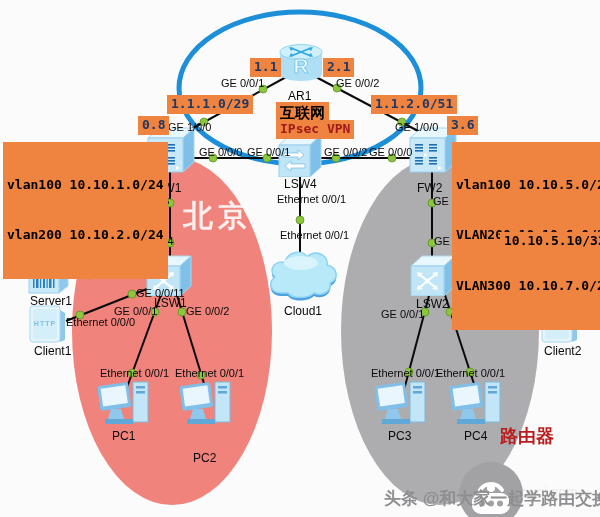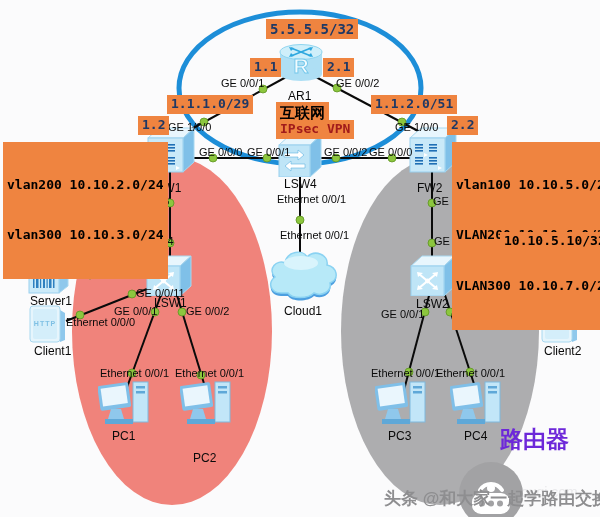--- a/index.html
+++ b/index.html
@@ -12,22 +12,22 @@
   .tag{position:absolute;z-index:5;background:#EF8440;color:#000;
        font-family:"DejaVu Sans Mono",monospace;font-size:13px;font-weight:600;
        padding:1px 4px;white-space:pre;line-height:1.3;}
   .tag.navy{color:#1F3864;}
   .tag.red{color:#A11B1B;}
   .tag.big{font-size:14px;}
   .city{position:absolute;z-index:2;font-weight:bold;font-size:30px;letter-spacing:5px;
         color:rgba(255,255,255,0.88);white-space:nowrap;}
   .wm-circle{position:absolute;z-index:6;left:459px;top:462px;width:64px;height:64px;
              border-radius:50%;background:#A2A2A4;}
-  .wm-brand{position:absolute;z-index:5;left:500px;top:424px;font-size:23px;font-weight:bold;
-            color:#6d28d9;white-space:nowrap;}
+  .wm-brand{position:absolute;z-index:5;left:500px;top:424px;font-size:18px;font-weight:bold;
+            color:#b91c1c;white-space:nowrap;}
   .wm-sub{position:absolute;z-index:5;left:503px;top:484px;font-size:14px;color:#E9E9EB;white-space:nowrap;}
   .wm-credit{position:absolute;z-index:7;left:384px;top:487px;font-size:17px;font-weight:bold;
              color:#8E8E90;white-space:nowrap;}
 </style>
 </head>
 <body>
 
 <div id="stage">
 
   <svg id="bg" width="600" height="517" viewBox="0 0 600 517">
@@ -77,20 +77,21 @@
         <circle cx="522" cy="276" r="4"></circle>
       <circle cx="462" cy="291" r="4"></circle>
         <circle cx="518" cy="312" r="4"></circle>
       <circle cx="425" cy="312" r="4"></circle>
         <circle cx="409" cy="372" r="4"></circle>
       <circle cx="450" cy="312" r="4"></circle>
         <circle cx="470" cy="372" r="4"></circle>
     </g>
   </svg>
 
+  <div class="city" style="left:183px;top:196px">北京</div>
 
   <div class="dev" style="left:278px;top:42px">
     <svg width="46" height="40" viewBox="0 0 46 40">
       <rect x="2" y="10" width="42" height="22" fill="#AEDFF4"></rect>
       <ellipse cx="23" cy="32" rx="21" ry="7" fill="#AEDFF4"></ellipse>
       <ellipse cx="23" cy="10" rx="21" ry="7.5" fill="#CFEFFA" stroke="#8ED5F0" stroke-width="1"></ellipse>
       <g stroke="#2FA8DF" stroke-width="1.6">
         <line x1="13" y1="14" x2="33" y2="6"></line>
           <line x1="13" y1="6" x2="33" y2="14"></line>
       </g>
@@ -314,32 +315,31 @@
         <rect x="38" y="11" width="9" height="2.5" fill="#5FA8D8"></rect>
       <g transform="rotate(-8 16 18)">
         <rect x="1" y="4" width="31" height="25" rx="2" fill="#7FBFE8"></rect>
         <rect x="4" y="7" width="25" height="18" fill="#EAF6FD"></rect>
       </g>
       <polygon points="13,29 23,29 26,39 10,39" fill="#8FC8EC"></polygon>
       <rect x="7" y="39" width="28" height="5" fill="#5FA8D8"></rect>
     </svg>
   </div>
 
-  <div class="tag navy big" style="left:266px;top:19px">5.5.5.5/32</div>
   <div class="tag navy" style="left:250px;top:58px">1.1</div>
   <div class="tag navy" style="left:323px;top:58px">2.1</div>
   <div class="tag navy" style="left:167px;top:95px">1.1.1.0/29</div>
   <div class="tag navy" style="left:371px;top:95px">1.1.2.0/51</div>
   <div class="tag" style="left:276px;top:102px;font-family:'Liberation Sans',sans-serif;font-weight:bold;font-size:15px">互联网</div>
   <div class="tag red" style="left:276px;top:120px">IPsec VPN</div>
-  <div class="tag navy" style="left:138px;top:116px">1.2</div>
-  <div class="tag navy" style="left:447px;top:116px">2.2</div>
+  <div class="tag navy" style="left:138px;top:116px">0.8</div>
+  <div class="tag navy" style="left:447px;top:116px">3.6</div>
   <div class="tag" style="left:3px;top:142px">
+    <div>vlan100 10.10.1.0/24</div>
     <div>vlan200 10.10.2.0/24</div>
-    <div>vlan300 10.10.3.0/24</div>
   </div>
   <div class="tag" style="left:452px;top:142px">
     <div>vlan100 10.10.5.0/24</div>
     <div>VLAN200 10.10.6.0/24</div>
     <div>VLAN300 10.10.7.0/24</div>
   </div>
   <div class="tag" style="left:500px;top:232px">10.10.5.10/32</div>
 
   <div class="lbl" style="left:221px;top:78px">GE 0/0/1</div>
   <div class="lbl" style="left:336px;top:78px">GE 0/0/2</div>

